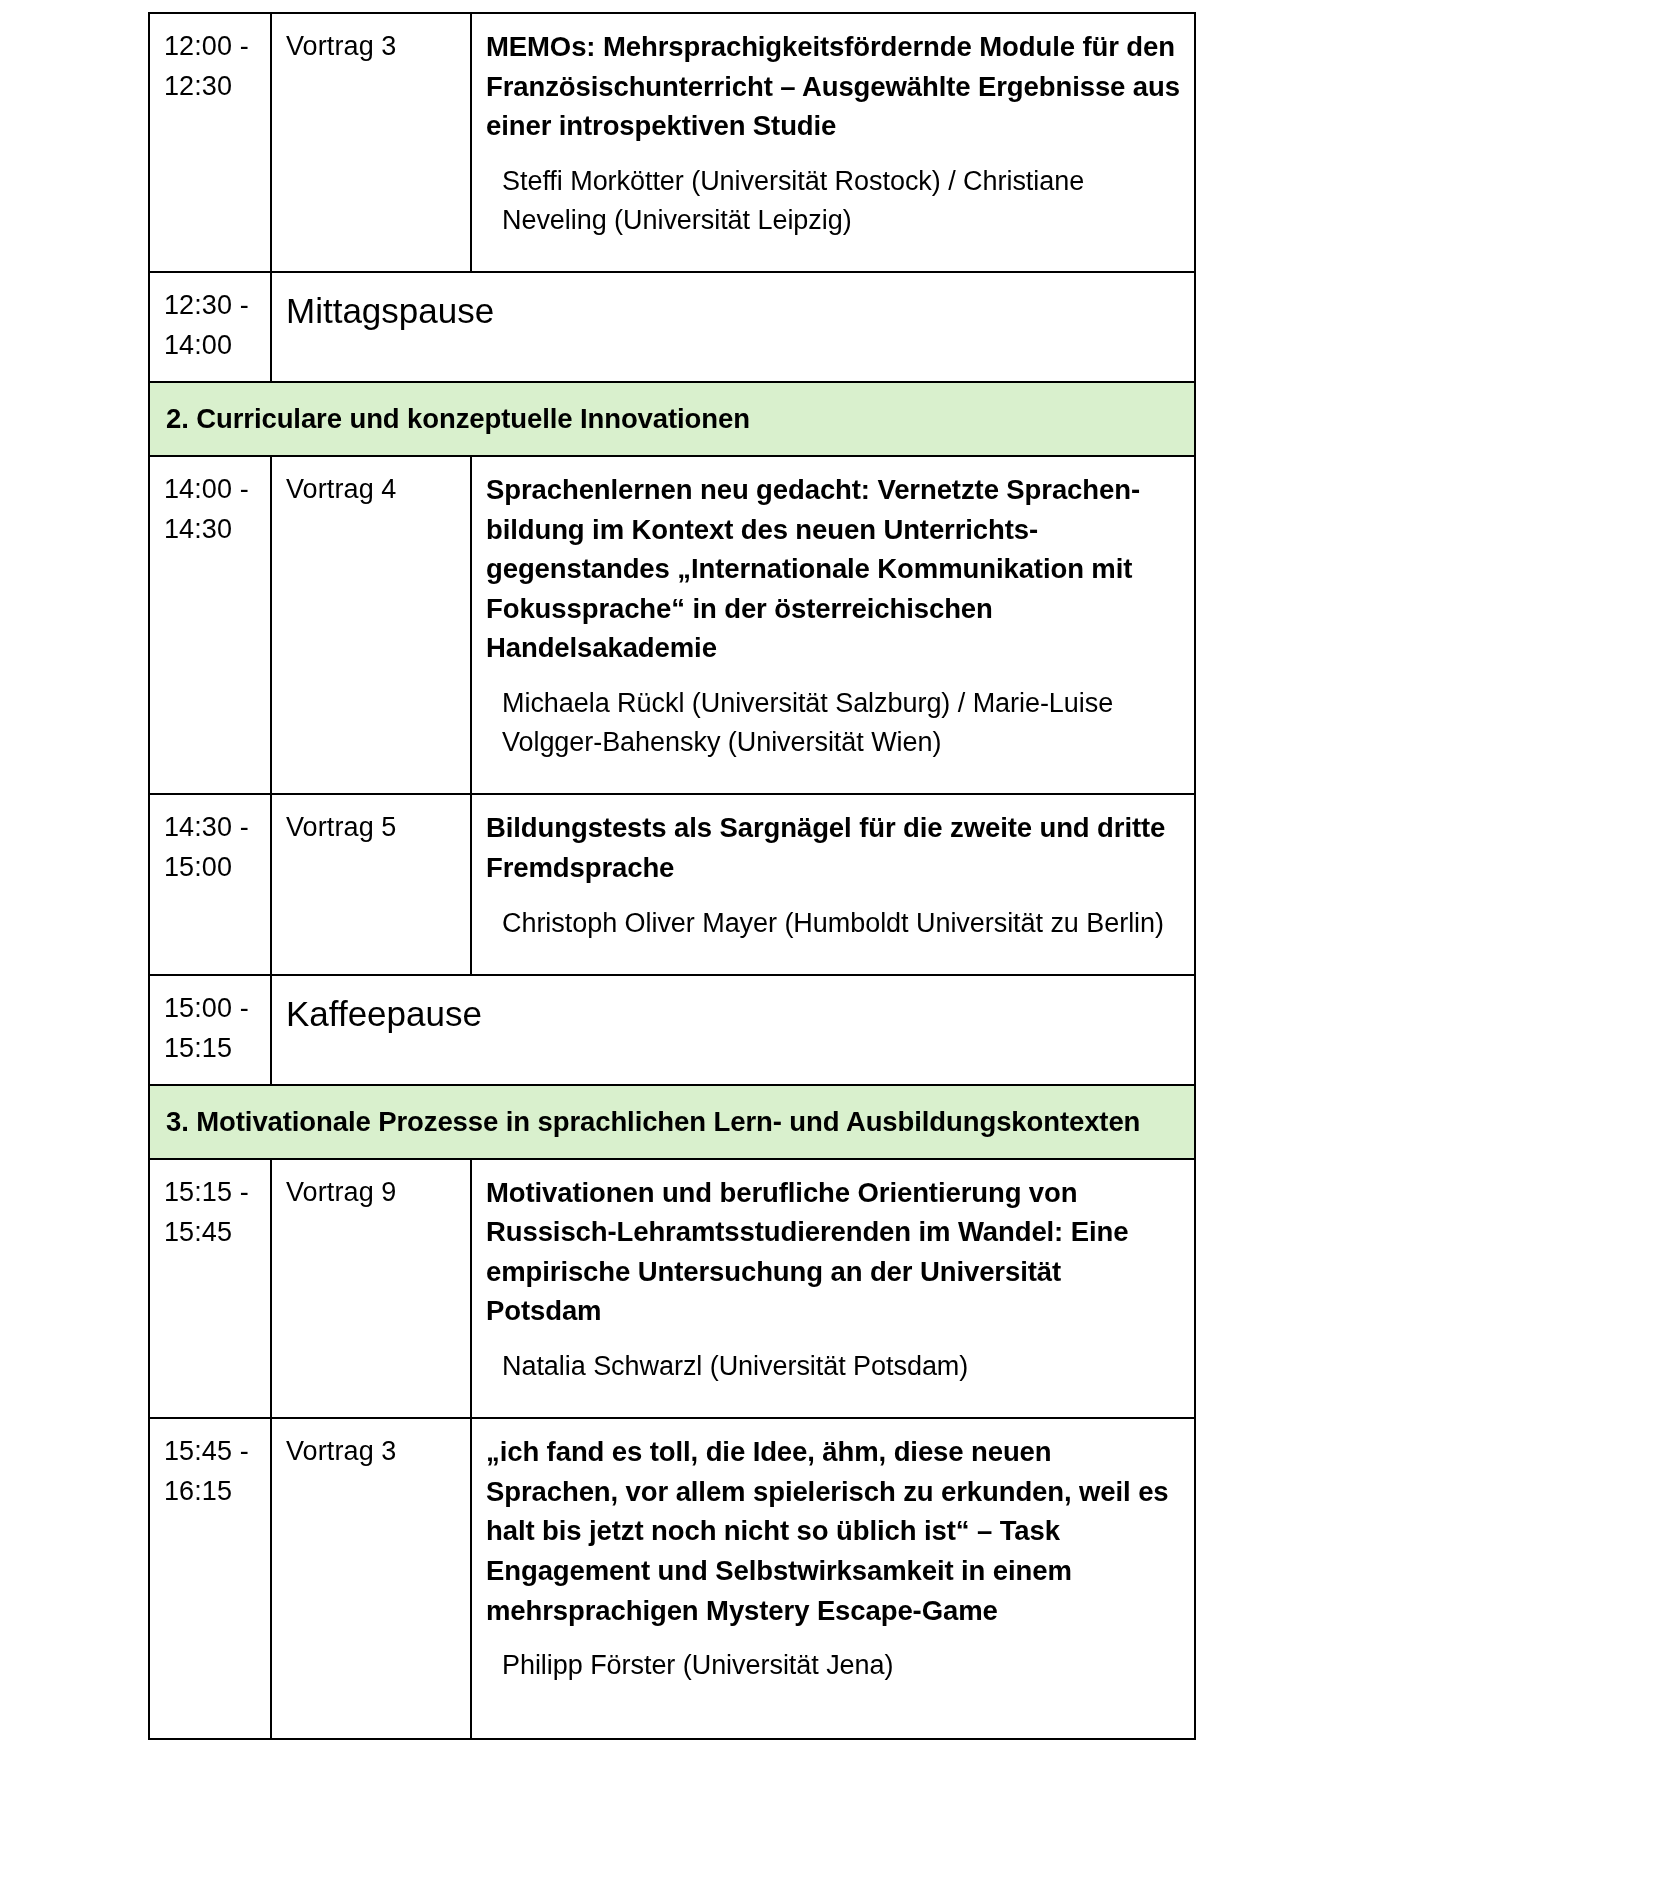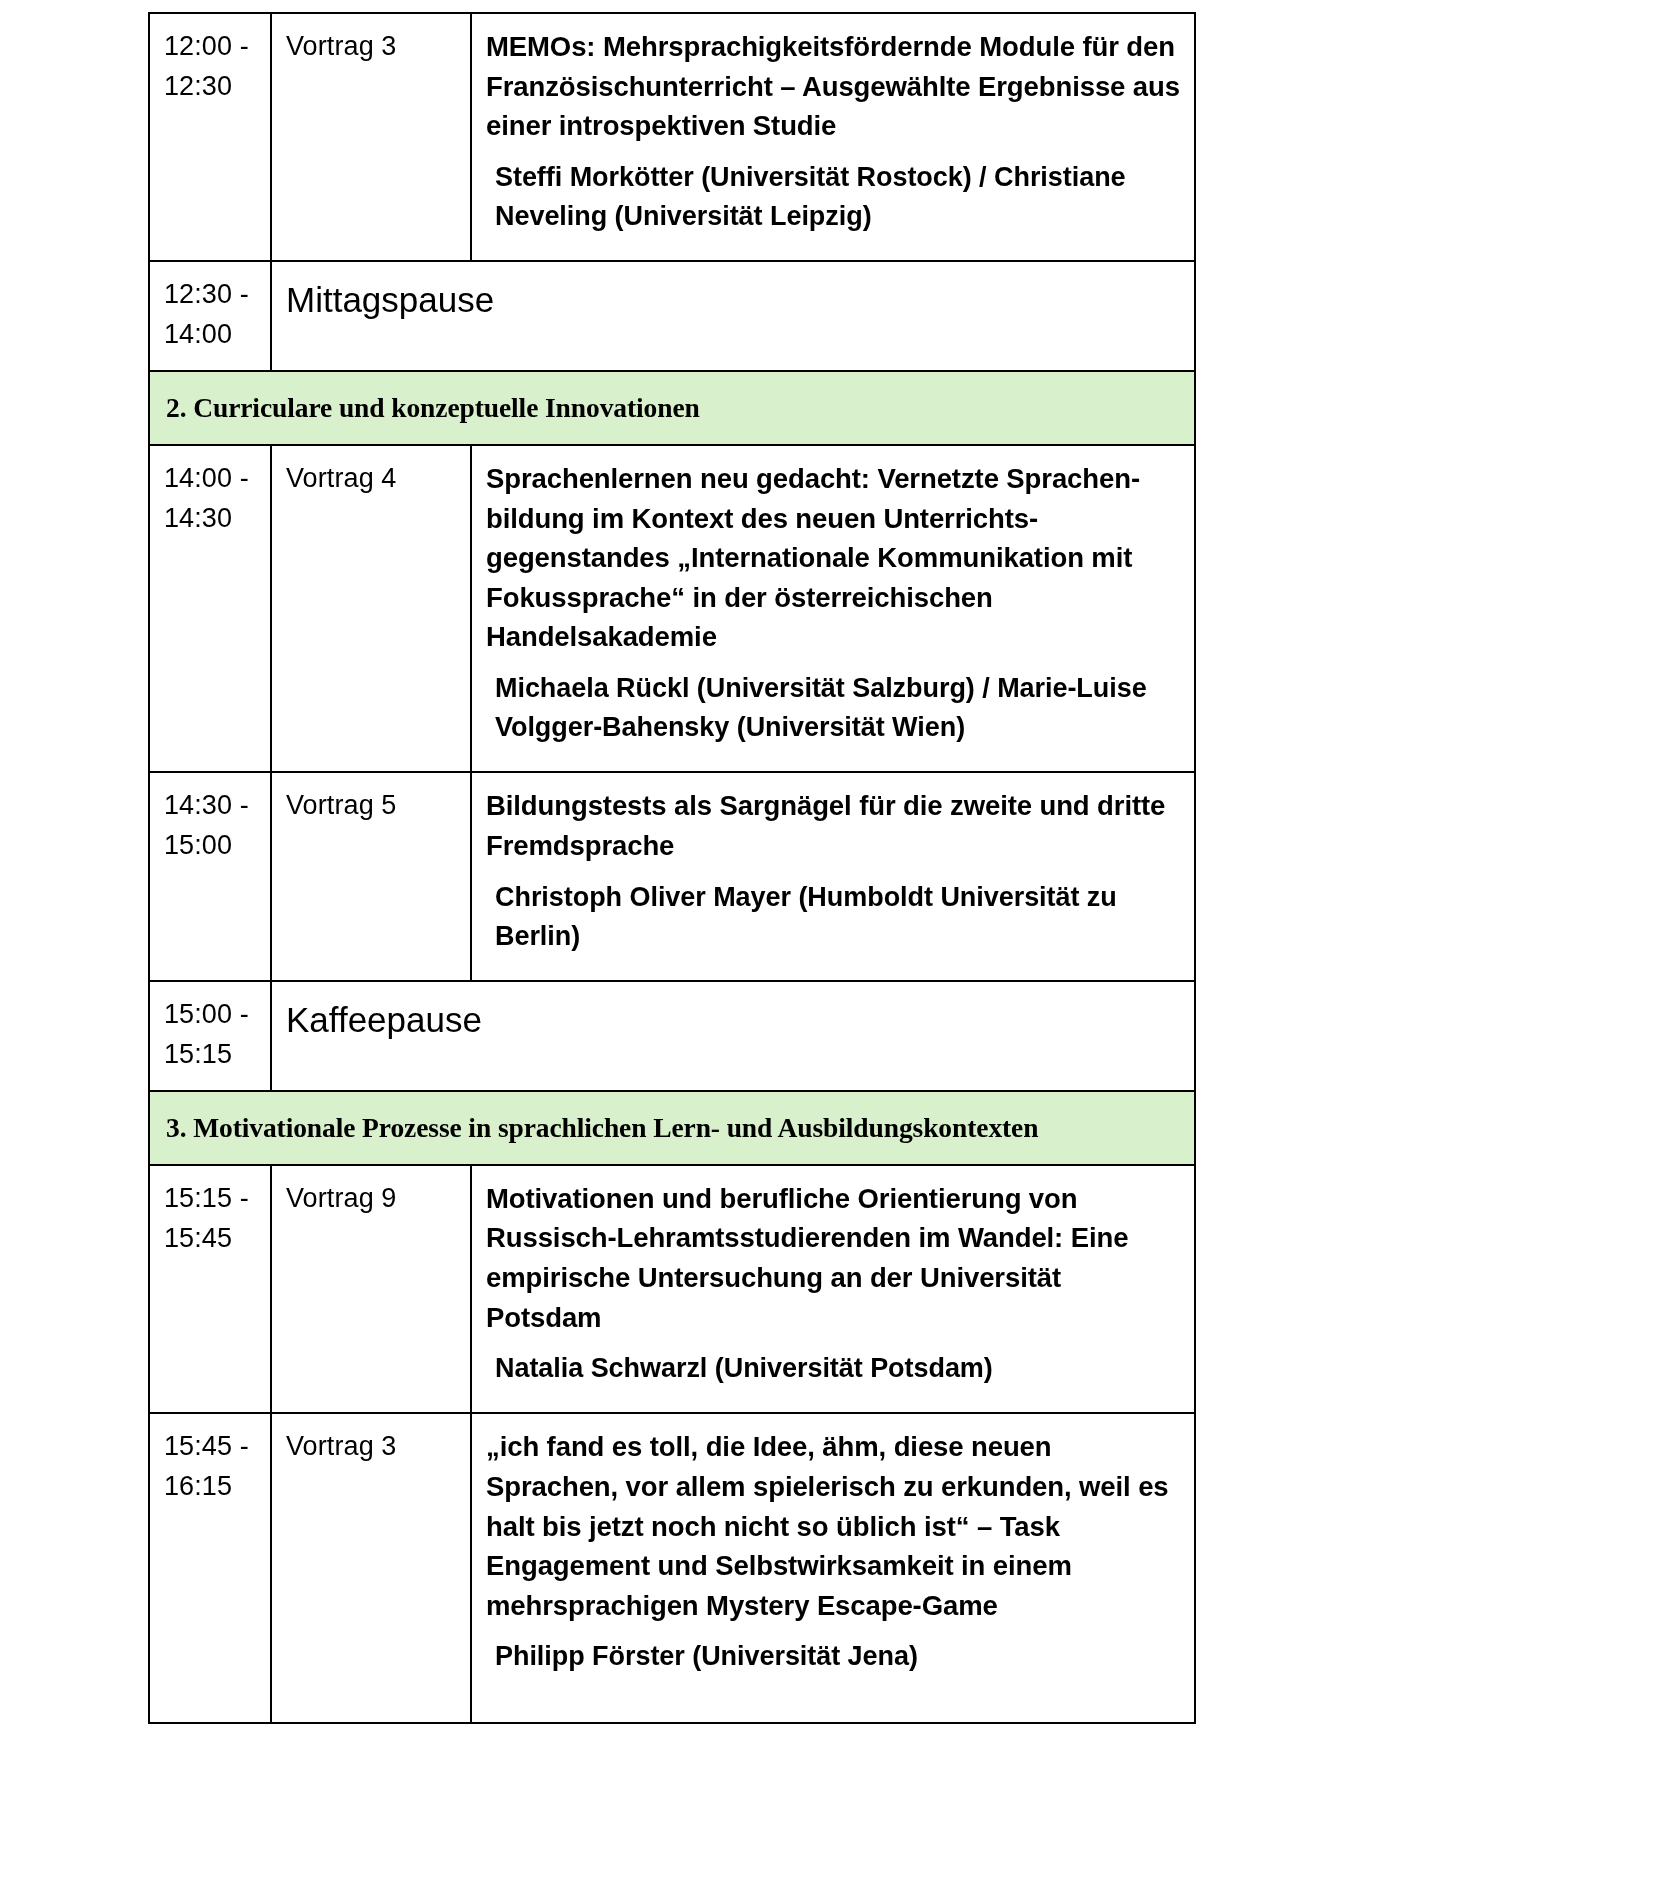--- a/index.html
+++ b/index.html
@@ -63,39 +63,38 @@
   .talk-title {
     font-size: 27.5px;
     font-weight: bold;
     line-height: 1.44;
     letter-spacing: -0.1px;
     margin: 0 0 12px 0;
   }
 
   .talk-speaker {
     font-size: 27px;
-    font-weight: bold;
+    font-weight: normal;
     line-height: 1.45;
     letter-spacing: -0.05px;
-    margin: 9px;
+    margin: 16px;
   }
 
   .pause-label {
     font-size: 35px;
     line-height: 1.45;
   }
 
   .pause-cell .cell-pad {
     min-height: 72px;
   }
 
   .section-row td {
     background: #d9f0cd;
     padding: 0;
-    font-family: Liberation Serif, serif;
   }
 
   .section-head {
     background: #d9f0cd;
     font-size: 27.5px;
     font-weight: bold;
     letter-spacing: -0.1px;
     padding: 17px 12px 18px 16px;
     line-height: 1.35;
   }

